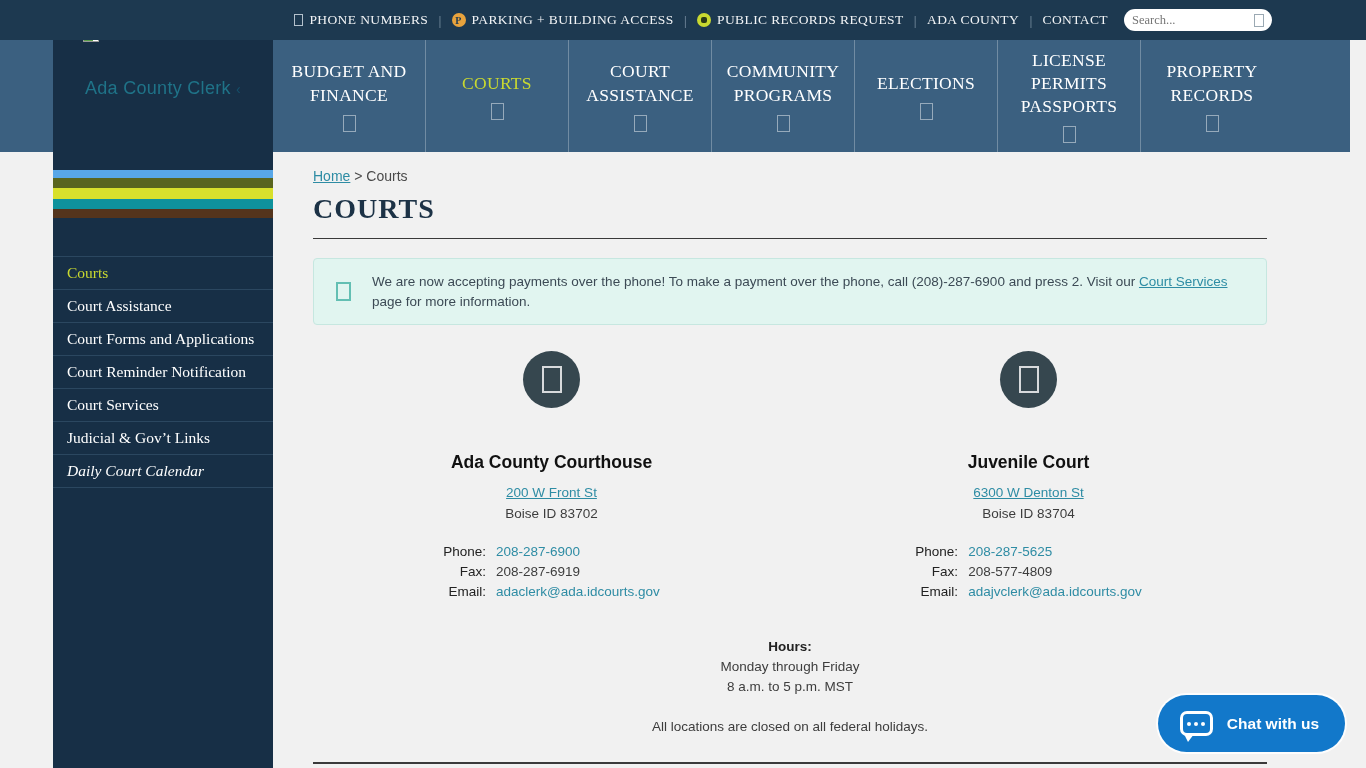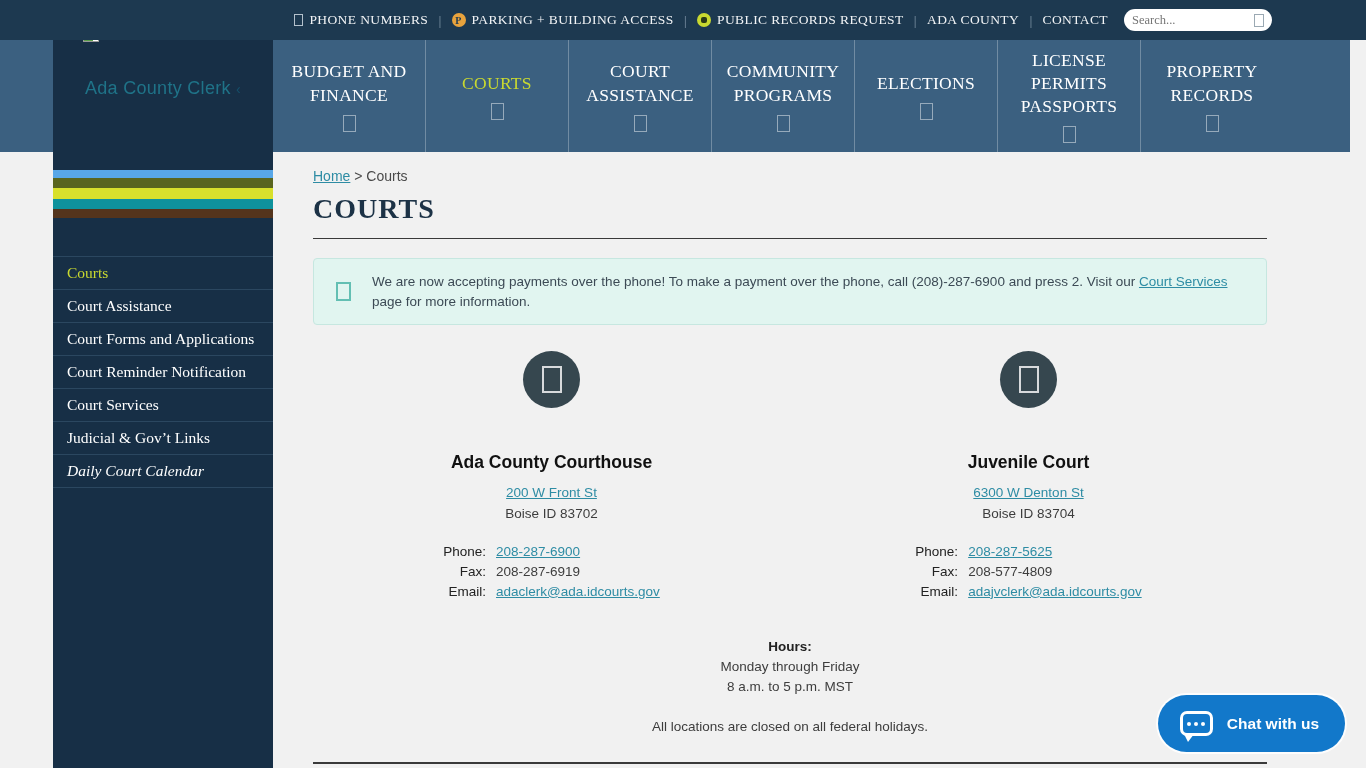--- a/index.html
+++ b/index.html
@@ -126,21 +126,21 @@
     margin-top:44px; font-family:Liberation Sans, sans-serif; font-weight:bold;
     font-size:17.5px; color:#111111;
   }
   .loc-addr { margin-top:12px; font-size:13.5px; }
   .loc-addr a { color:#2e8ca4; text-decoration:underline; cursor:pointer; }
   .loc-city { margin-top:6px; font-size:13.5px; color:#3d3d3d; }
   .contact-tbl { margin:20px auto 0; border-collapse:collapse; }
   .contact-tbl td { font-size:13.5px; padding:2px 0; height:20px; }
   .contact-tbl .lbl { font-weight:normal; color:#222; text-align:right; padding-right:10px; }
   .contact-tbl .val { text-align:left; color:#3d3d3d; min-width:150px; }
-  .contact-tbl .val a { color:#2e8ca4; text-decoration:underline; cursor:pointer; }
+  .contact-tbl .val a { color:#2e8ca4; cursor:pointer; }
 
   .hours { margin-top:36px; text-align:center; font-size:13.5px; color:#3d3d3d; line-height:20px; }
   .hours .hl { font-weight:bold; color:#222; }
   .holiday-note { margin-top:22px; text-align:center; font-size:13.5px; color:#3d3d3d; }
   .rule2 { border:none; border-top:2px solid #3a3a3a; margin-top:28px; }
 
   
   .chat-btn {
     position:absolute; right:21px; bottom:16px; height:57px; z-index:9;
     background:#1278ca; border-radius:29px; padding:0 26px 0 22px;

